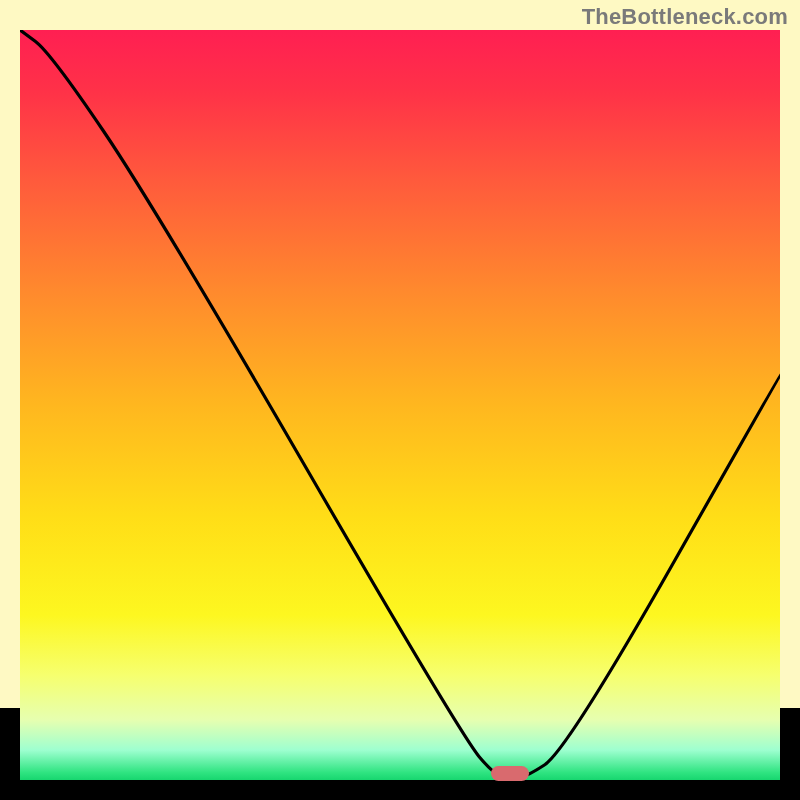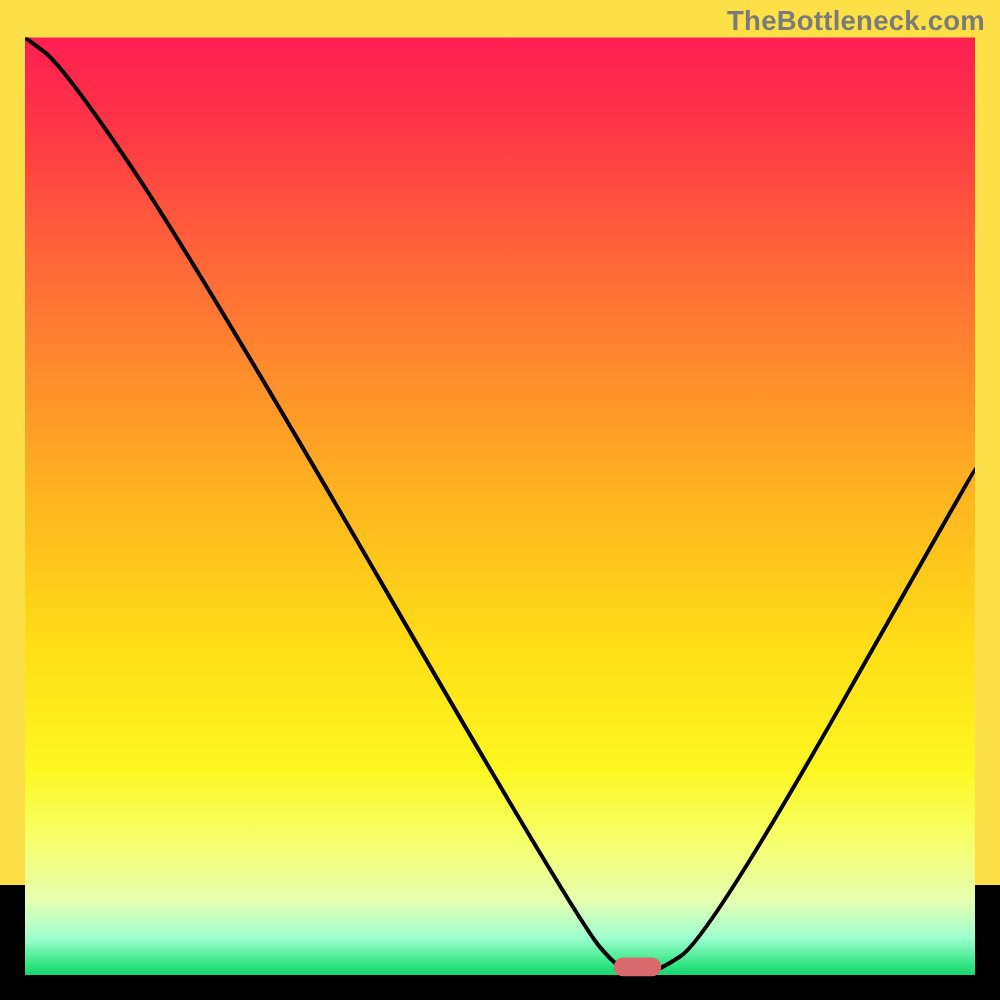--- a/index.html
+++ b/index.html
@@ -8,21 +8,21 @@
     width: 800px;
     height: 800px;
     background: #000;
     overflow: hidden;
     font-family: Arial, Helvetica, sans-serif;
   }
   .frame {
     position: relative;
     width: 800px;
     height: 708px;
-    background: #fde047;
+    background: #fef9c3;
   }
   .watermark {
     position: absolute;
     top: 4px;
     right: 12px;
     color: #7a7a7a;
     font-size: 22px;
     font-weight: 600;
     letter-spacing: 0.2px;
     user-select: none;

